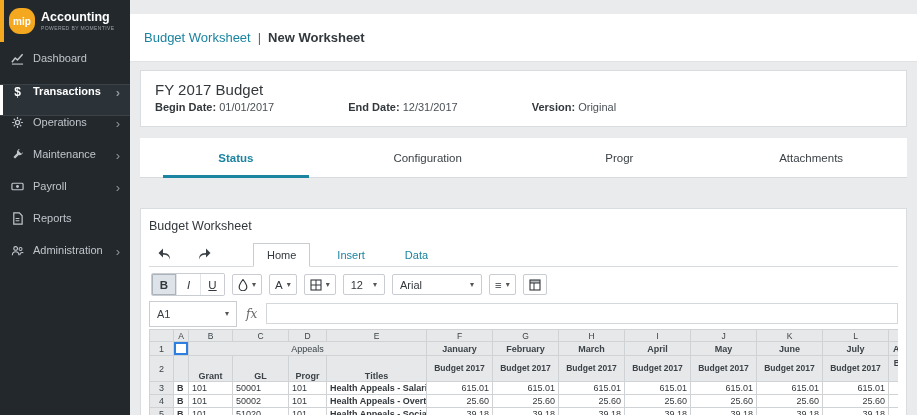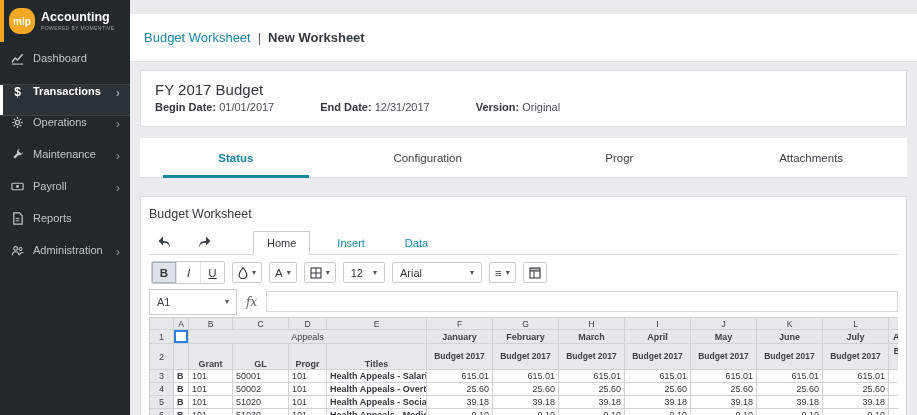--- a/index.html
+++ b/index.html
@@ -24,25 +24,25 @@
 
   
   .main{flex:1;min-width:0;display:flex;flex-direction:column}
   .breadcrumb{margin-top:14px;height:48px;background:#fff;border-bottom:1px solid #e0e2e4;display:flex;align-items:center;padding-left:14px;font-size:13px;gap:7px;flex:0 0 48px}
   .bc-link{color:#1b84a0;cursor:pointer}
   .bc-sep{color:#666}
   .bc-current{font-weight:bold;color:#33383c}
 
   .summary{margin:8px 10px 0;background:#fff;border:1px solid #dadde0;padding:10px 14px 13px;flex:0 0 auto}
   .summary h1{font-size:15px;font-weight:normal;color:#33383c;margin:0 0 3px}
-  .meta{display:flex;gap:46px;font-size:11px}
+  .meta{display:flex;gap:74px;font-size:11px}
   .meta b{color:#33383c}
   .meta span.val{color:#4a5055}
 
-  .tabs{margin:11px 10px 4px;background:#fff;display:flex;border-bottom:1px solid #d8dbde;height:40px;flex:0 0 40px}
+  .tabs{margin:11px 10px 16px;background:#fff;display:flex;border-bottom:1px solid #d8dbde;height:40px;flex:0 0 40px}
   .tab{flex:1;display:flex;align-items:center;justify-content:center;font-size:11.5px;color:#3c4247;cursor:pointer;position:relative}
   .tab.active{color:#1b84a0;font-weight:bold}
   .tab.active::after{content:"";position:absolute;left:12%;right:12%;bottom:-1px;height:3px;background:#1b84a0}
 
   .panel{margin:14px 10px 0;background:#fff;border:1px solid #dadde0;border-bottom:none;flex:1;padding:8px 8px 0;display:flex;flex-direction:column;overflow:hidden;min-height:0}
   .panel-title{font-size:12.5px;color:#33383c;font-weight:normal;margin:2px 0 9px}
 
   .ribbon{display:flex;align-items:flex-end;gap:14px;border-bottom:1px solid #d8dbde;padding:0 2px}
   .icon-btn{width:26px;height:24px;display:flex;align-items:center;justify-content:center;cursor:pointer}
   .sheet-tab{padding:5px 13px;font-size:11px;color:#1b84a0;cursor:pointer}

